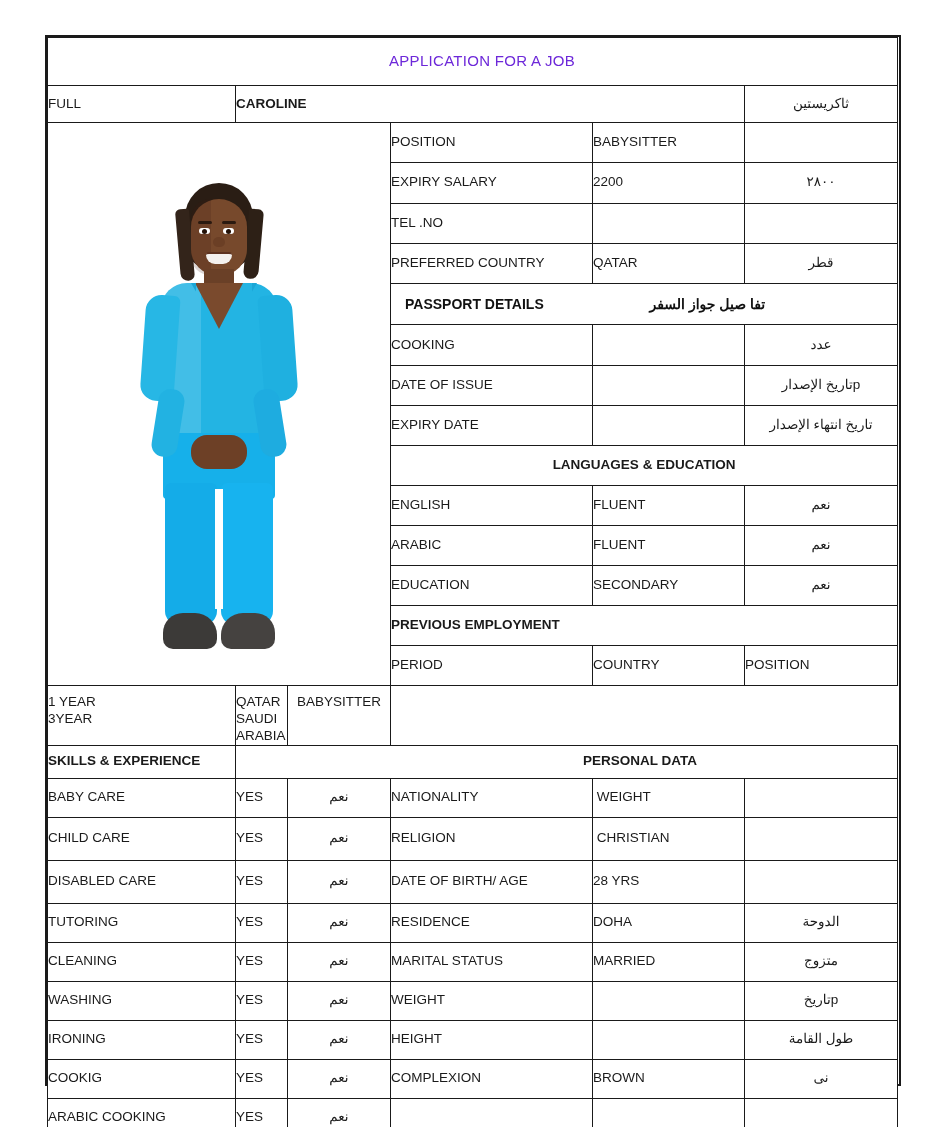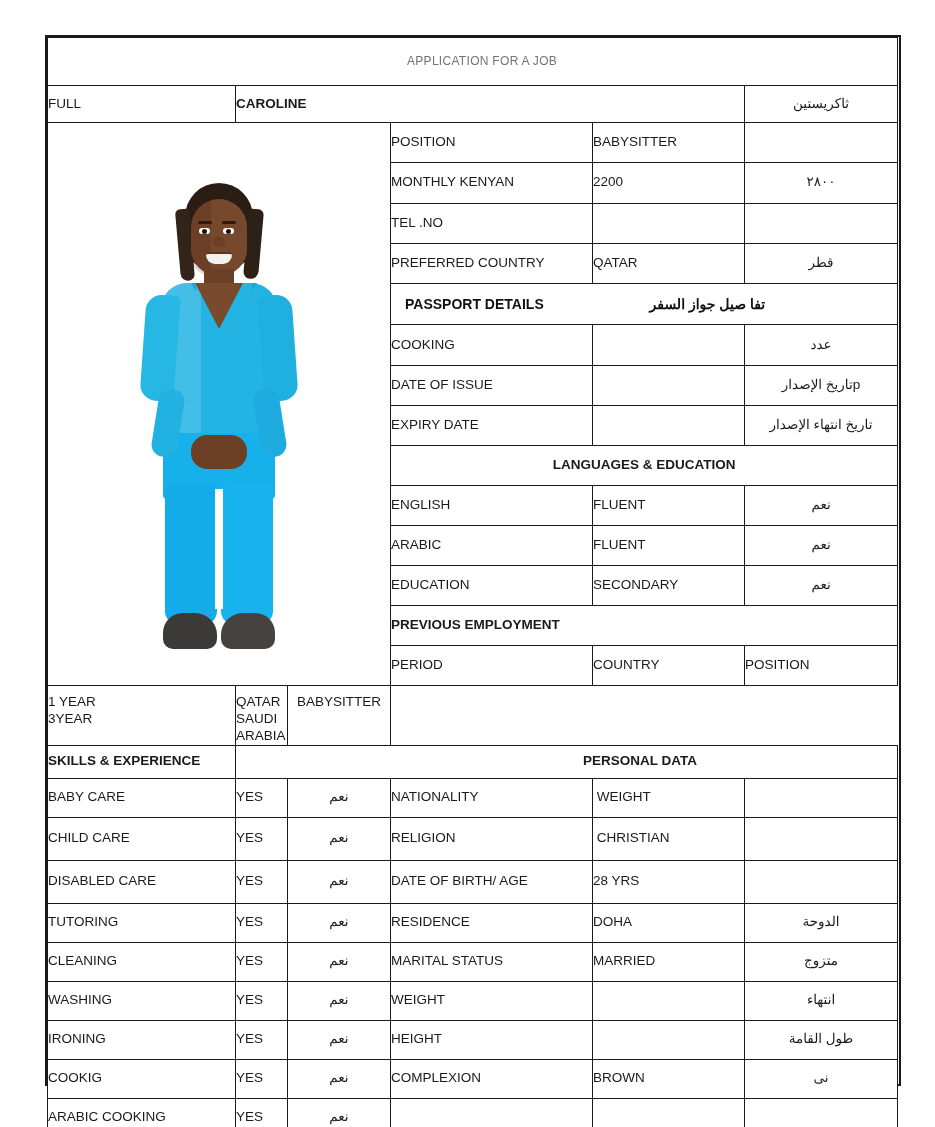--- a/index.html
+++ b/index.html
@@ -59,22 +59,22 @@
   .ctr   { text-align: center; }
   .nowrap{ white-space: nowrap; }
 
   
   .title-cell {
     background: #f2f4f7;
     text-align: center;
     height: 47px;
   }
   .title-text {
-    color: #737373;
-    font-size: 12px;
+    color: #6d28d9;
+    font-size: 15px;
     letter-spacing: .3px;
     margin-left: 19px;
   }
 
   
   .section-hd {
     font-weight: bold;
     font-size: 14px;
     color: #111111;
   }
@@ -338,21 +338,21 @@
               <div class="hands"></div>
             </div>
           </div>
         </td>
         <td class="pad red" style="height:37px">POSITION</td>
         <td class="pad">BABYSITTER</td>
         <td class="pad ar"></td>
       </tr>
 
       <tr>
-        <td class="pad red" style="height:37px">MONTHLY KENYAN</td>
+        <td class="pad red" style="height:37px">EXPIRY SALARY</td>
         <td class="pad">2200</td>
         <td class="pad ar-l">٢٨٠٠</td>
       </tr>
 
       <tr>
         <td class="pad red" style="height:37px">TEL .NO</td>
         <td class="pad"></td>
         <td class="pad ar"></td>
       </tr>
 
@@ -478,21 +478,21 @@
         <td class="pad">MARRIED</td>
         <td class="pad ar">متزوج</td>
       </tr>
 
       <tr>
         <td class="pad red" style="height:38px">WASHING</td>
         <td class="pad">YES</td>
         <td class="pad ar">نعم</td>
         <td class="pad">WEIGHT</td>
         <td class="pad"></td>
-        <td class="pad ar">انتهاء</td>
+        <td class="pad ar">pتاريخ</td>
       </tr>
 
       <tr>
         <td class="pad red" style="height:38px">IRONING</td>
         <td class="pad">YES</td>
         <td class="pad ar">نعم</td>
         <td class="pad">HEIGHT</td>
         <td class="pad"></td>
         <td class="pad ar">طول القامة</td>
       </tr>

